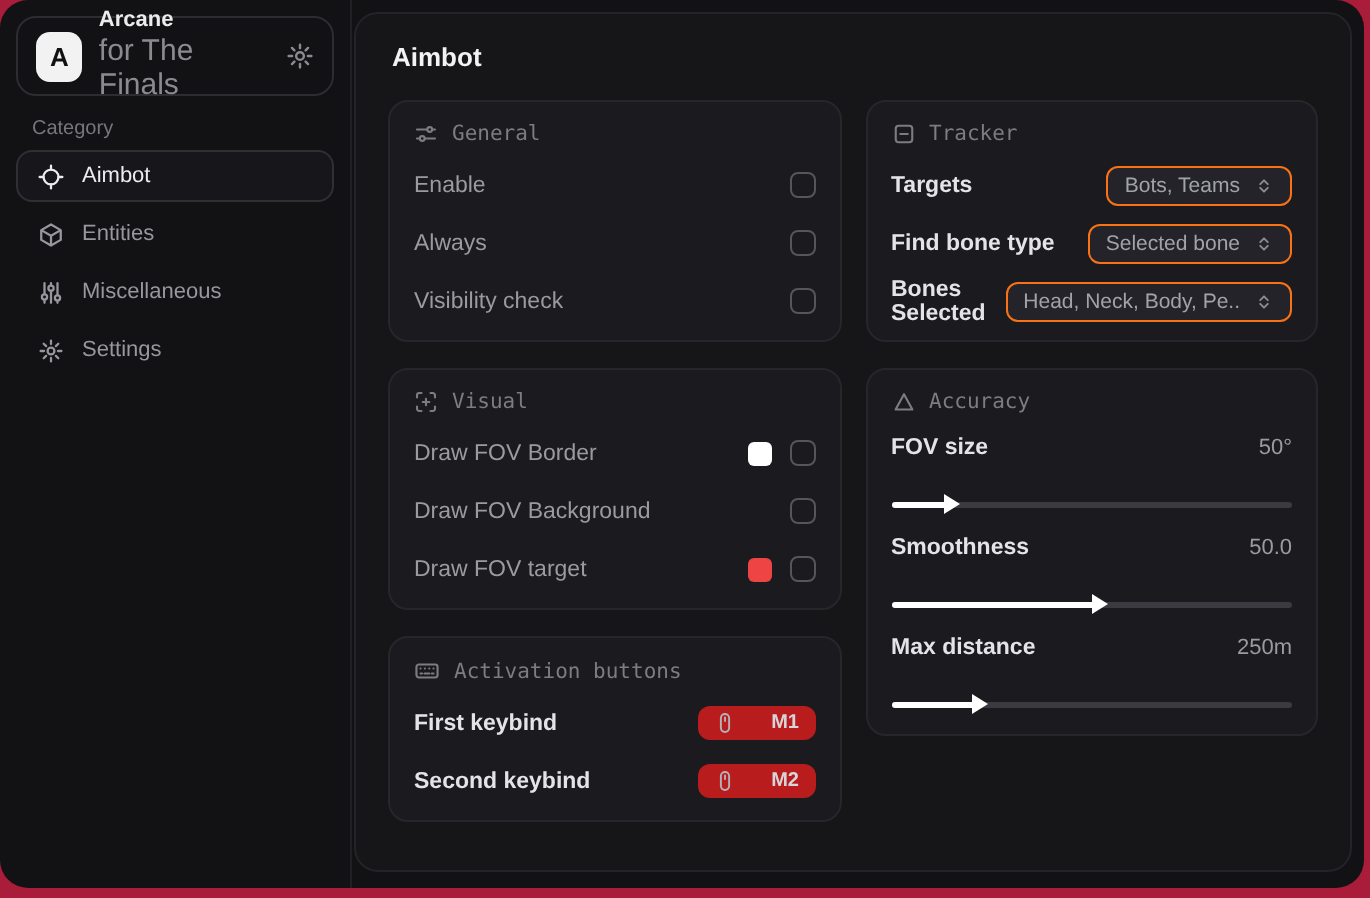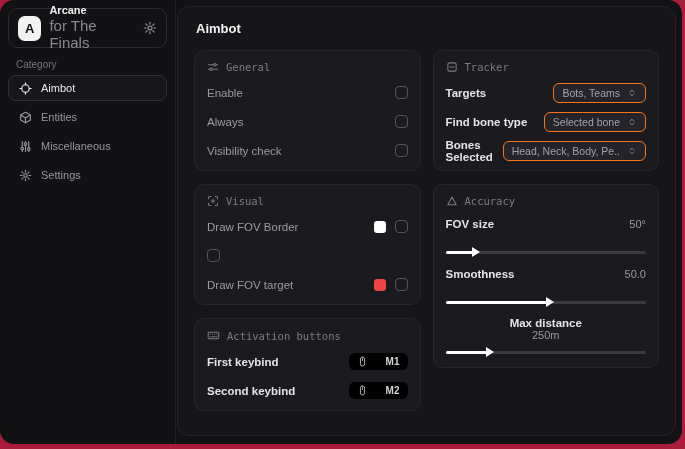--- a/index.html
+++ b/index.html
@@ -57,21 +57,21 @@
 
   .checkbox { width:13px; height:13px; border:1.5px solid #55555c; border-radius:4px;
               background:transparent; cursor:pointer; }
   .swatch { width:12px; height:12px; border-radius:3px; margin-right:9px; cursor:pointer; }
 
   .select { display:flex; align-items:center; gap:7px; background:#232329;
             border:1px solid #f97316; border-radius:6px; padding:3px 8px;
             font-size:10.5px; color:#a2a2aa; cursor:pointer; white-space:nowrap; }
   .select .si { display:flex; color:#8a8a90; }
 
-  .keybadge { display:flex; align-items:flex-end; gap:18px; background:#000000;
+  .keybadge { display:flex; align-items:flex-end; gap:18px; background:#b91c1c;
               border-radius:6px; padding:3px 8px; font-size:10px; font-weight:bold;
               color:#d6d6da; cursor:pointer; }
   .keybadge .ki { display:flex; color:#b2b2b8; }
 
   .slider-group { display:flex; flex-direction:column; gap:20px; margin-bottom:3px; }
   .slider-val { font-size:11px; color:#9a9aa0; font-weight:normal; }
   .track { position:relative; height:3px; background:#3a3a40; border-radius:2px; cursor:pointer; }
   .fill  { position:absolute; left:0; top:0; bottom:0; background:#ffffff; border-radius:2px; }
   .knob  { position:absolute; top:-4px; width:0; height:0; margin-left:-2px;
            border-top:5.5px solid transparent; border-bottom:5.5px solid transparent;
@@ -188,20 +188,21 @@
             <span>Visual</span>
           </div>
           <div class="row">
             <span class="lbl-dim">Draw FOV Border</span>
             <span class="row-right">
               <span class="swatch" style="background: rgb(255, 255, 255);"></span>
               <span class="checkbox"></span>
             </span>
           </div>
           <div class="row">
+            <span class="lbl-dim">Draw FOV Background</span>
             <span class="row-right">
               <span class="checkbox"></span>
             </span>
           </div>
           <div class="row">
             <span class="lbl-dim">Draw FOV target</span>
             <span class="row-right">
               <span class="swatch" style="background: rgb(239, 68, 68);"></span>
               <span class="checkbox"></span>
             </span>
@@ -318,21 +319,21 @@
               <span class="lbl-bright">Smoothness</span>
               <span class="slider-val">50.0</span>
             </div>
             <div class="track">
               <div class="fill" style="width: 51%;"></div>
               <div class="knob" style="left: 51%;"></div>
             </div>
           </div>
 
           <div class="slider-group">
-            <div class="row" style="height:14px;flex-direction:column;">
+            <div class="row" style="height:14px;">
               <span class="lbl-bright">Max distance</span>
               <span class="slider-val">250m</span>
             </div>
             <div class="track">
               <div class="fill" style="width: 21%;"></div>
               <div class="knob" style="left: 21%;"></div>
             </div>
           </div>
         </div>
 

